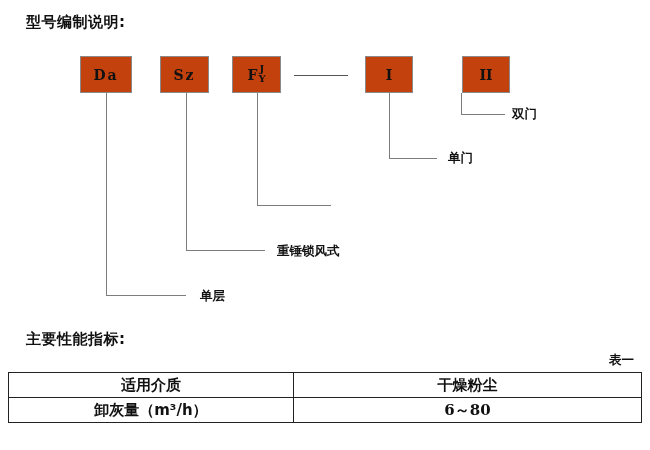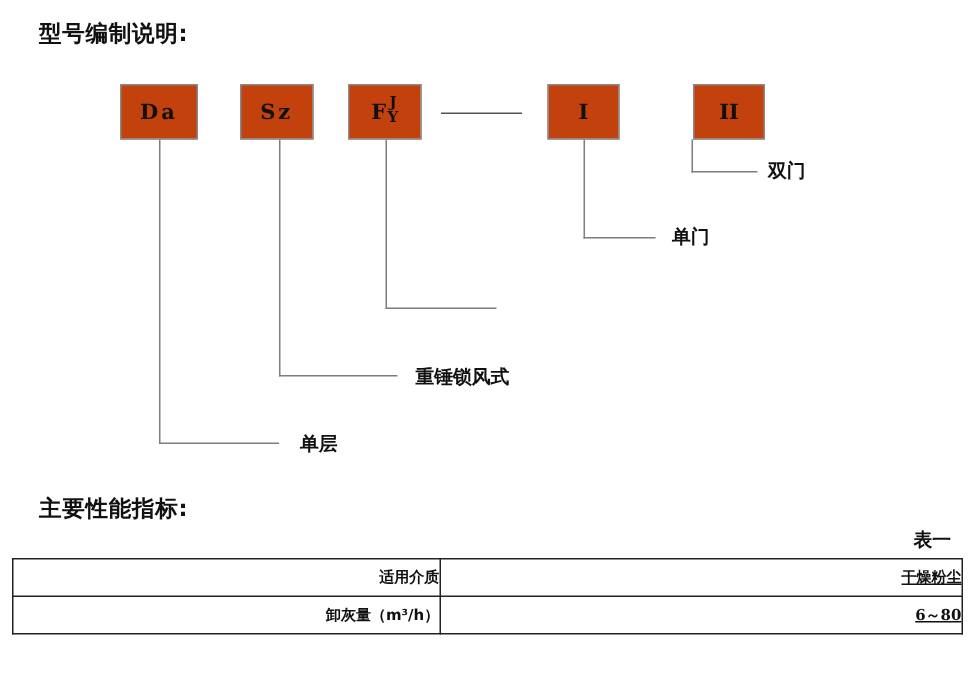--- a/index.html
+++ b/index.html
@@ -104,31 +104,30 @@
     position: absolute;
     left: 8px;
     top: 372px;
     width: 634px;
     border-collapse: collapse;
     table-layout: fixed;
   }
   #spec-table td {
     border: 1px solid #222;
     height: 24px;
-    text-align: right;
+    text-align: center;
     vertical-align: middle;
-    font-size: 10px;
+    font-size: 15px;
     font-weight: bold;
     color: #111;
     font-family: "DejaVu Sans", "Liberation Sans", sans-serif;
     padding: 0;
   }
   #spec-table td.value {
     font-family: "DejaVu Serif", "Liberation Serif", serif;
-    text-decoration: underline;
   }
   #spec-table col.c1 { width: 45%; }
   #spec-table col.c2 { width: 55%; }
 </style>
 </head>
 <body>
 
 <div class="page">
 
   <div class="heading" id="heading-model">型号编制说明:</div>

